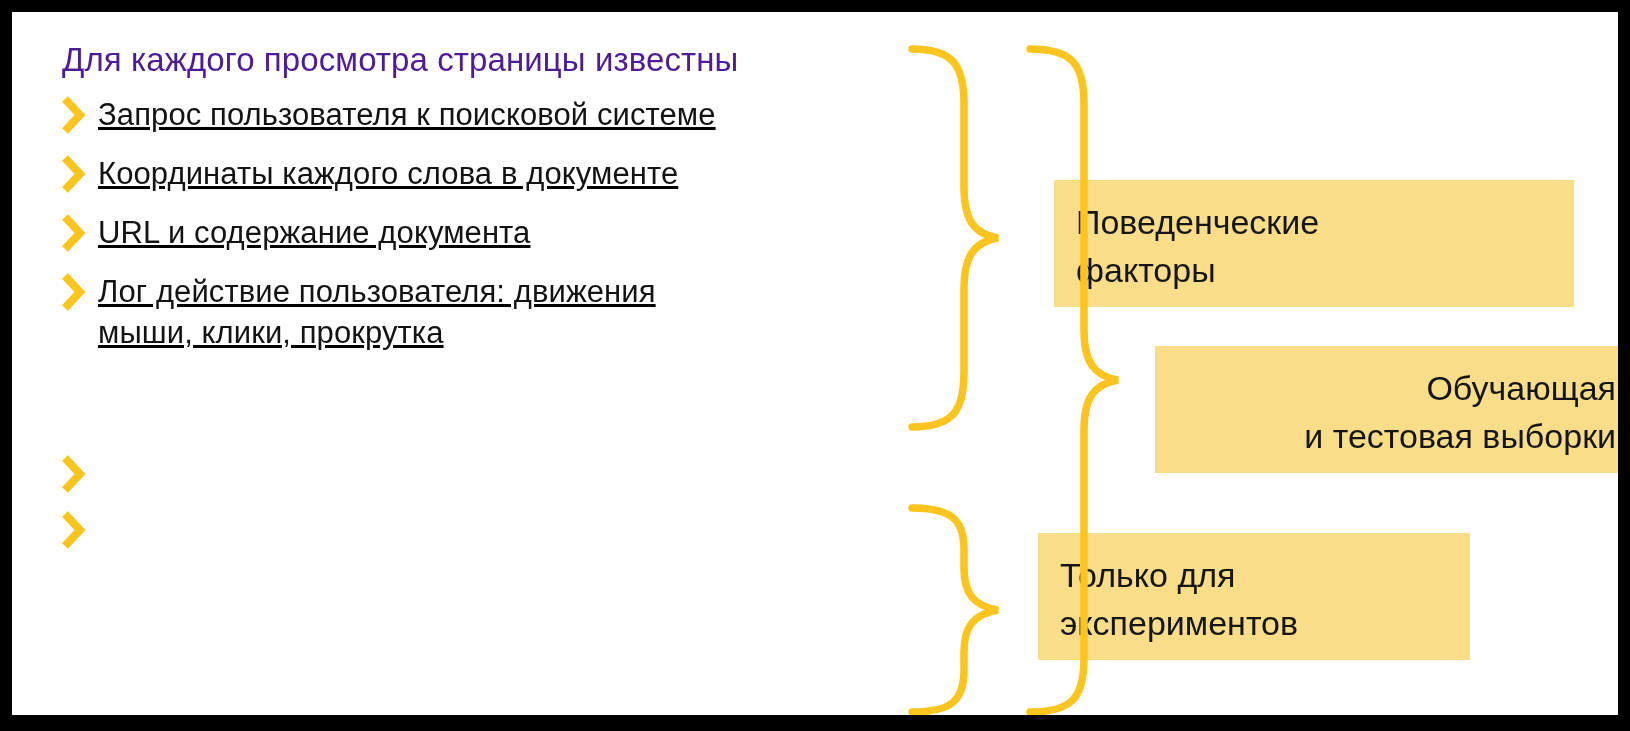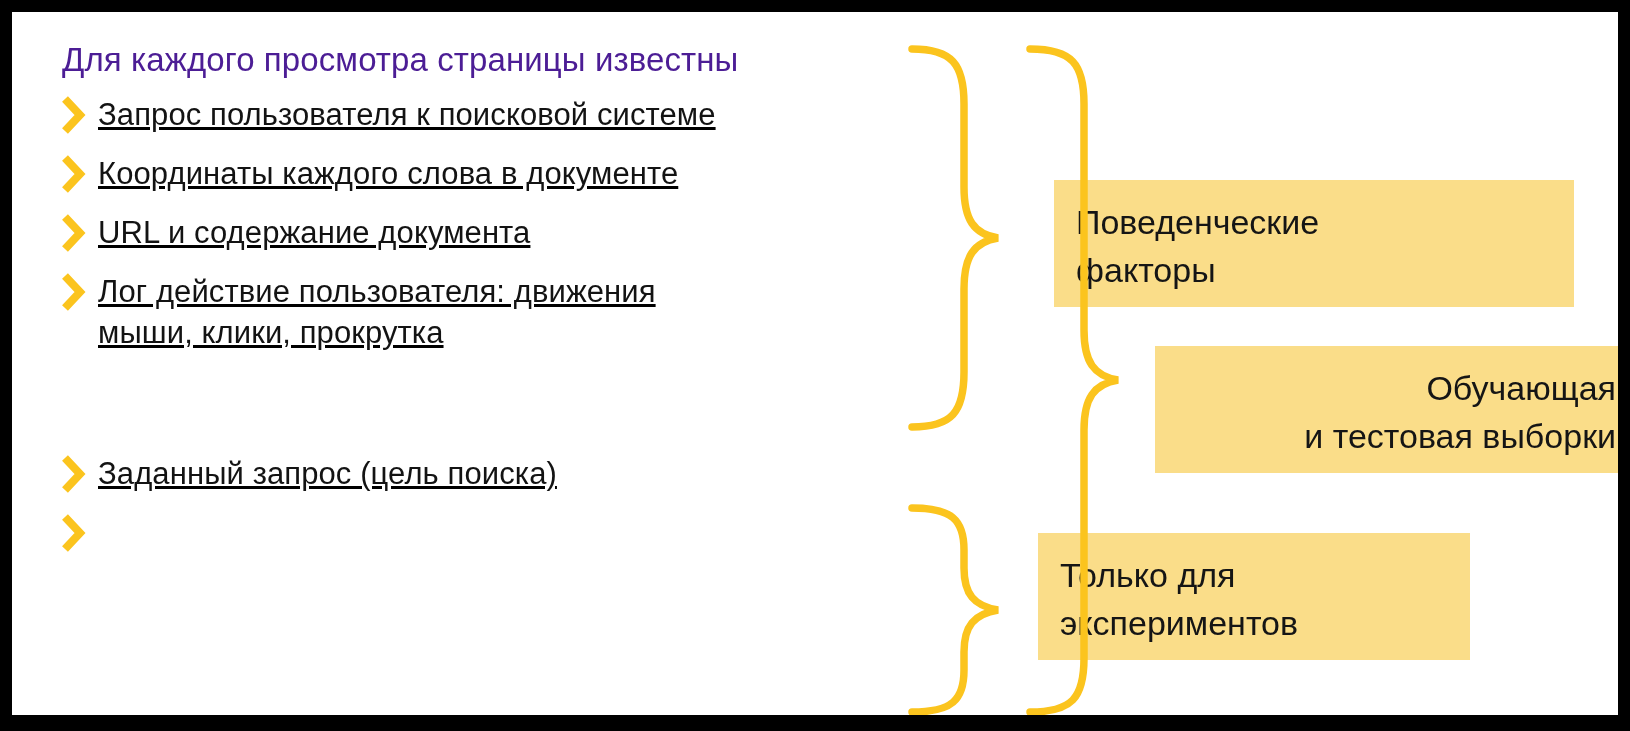--- a/index.html
+++ b/index.html
@@ -206,21 +206,20 @@
 
       <div id="group-gap"></div>
 
       <ul class="bullet-list">
         <li class="bullet-item">
           <span class="chevron-icon">
             <svg viewBox="0 0 26 38" width="26" height="38">
               <path d="M5 3 L20 19 L5 35" stroke="#FBC41E" stroke-width="8" stroke-linecap="butt" stroke-linejoin="miter" fill="none"></path>
             </svg>
           </span>
-          <span class="bullet-text">Заданный запрос (цель поиска)</span>
         </li>
         <li class="bullet-item">
           <span class="chevron-icon">
             <svg viewBox="0 0 26 38" width="26" height="38">
               <path d="M5 3 L20 19 L5 35" stroke="#FBC41E" stroke-width="8" stroke-linecap="butt" stroke-linejoin="miter" fill="none"></path>
             </svg>
           </span>
         </li>
       </ul>
     </div>

